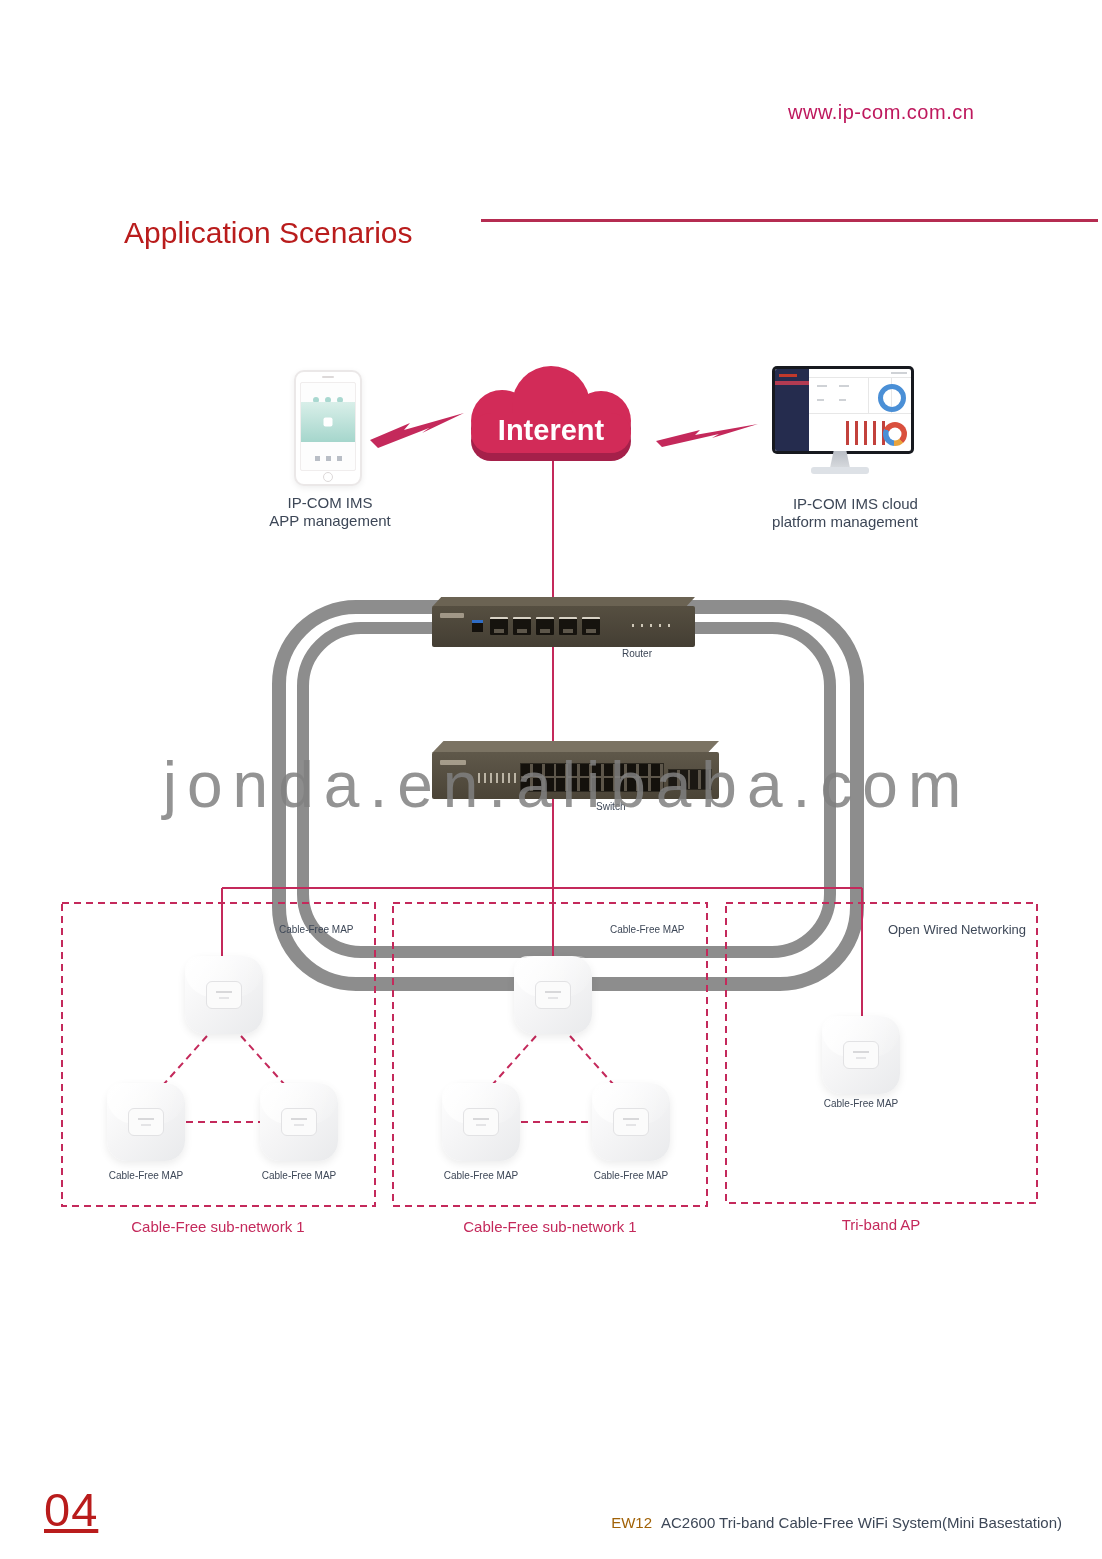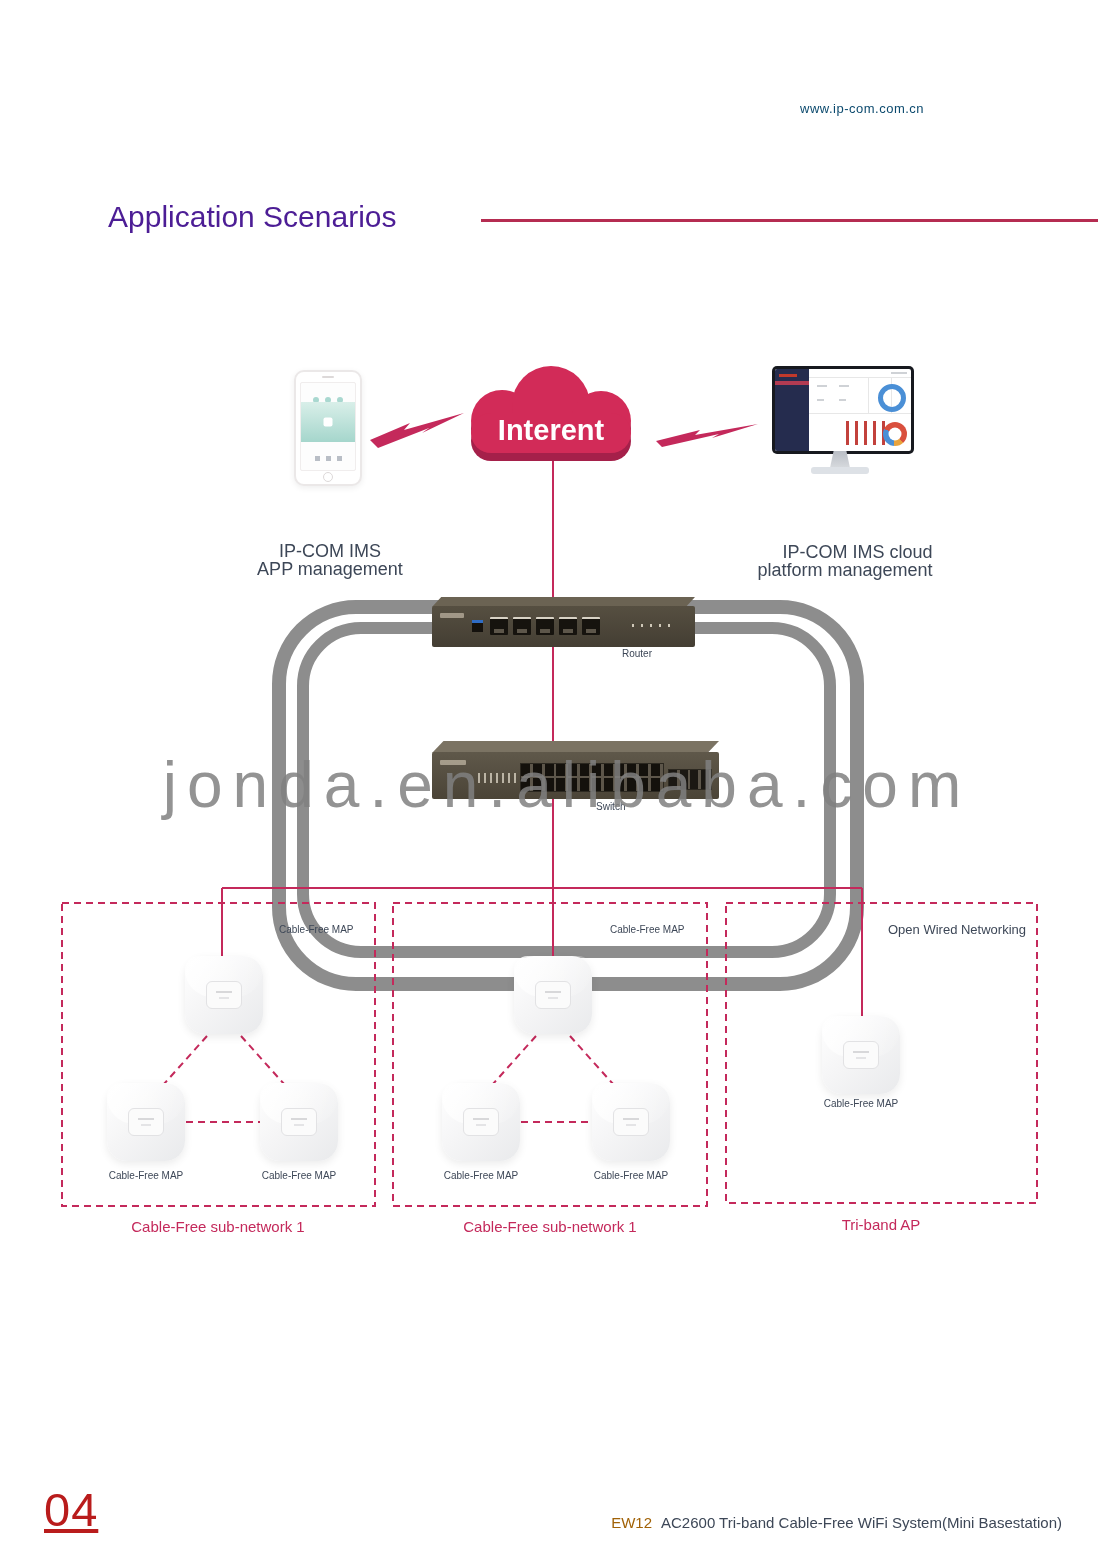--- a/index.html
+++ b/index.html
@@ -3,24 +3,24 @@
 <meta charset="utf-8">
 <style>
   html,body { margin:0; padding:0; background:#ffffff; }
   .page {
     position:relative; width:1102px; height:1559px; margin:0 auto;
     background:#ffffff; overflow:hidden;
     font-family:"Liberation Sans", sans-serif; color:#3d4757;
   }
 
   
-  .url { position:absolute; left:788px; top:101px; font-size:13px; color:#0c4a6e;
-         letter-spacing:.5px; text-decoration:none; white-space:nowrap; z-index:3;margin-left:12px; }
-  .title { position:absolute; left:108px; top:200px; margin:0; font-size:30px;
-           font-weight:400; color:#4c1d95; white-space:nowrap; z-index:3; }
+  .url { position:absolute; left:788px; top:101px; font-size:20px; color:#be185d;
+         letter-spacing:.5px; text-decoration:none; white-space:nowrap; z-index:3; }
+  .title { position:absolute; left:108px; top:200px; margin:16px; font-size:30px;
+           font-weight:400; color:#b91c1c; white-space:nowrap; z-index:3; }
   .title-rule { position:absolute; left:481px; top:219px; width:617px; height:3px;
                 background:#b52c51; z-index:3; }
 
   
   .wm-frame { position:absolute; border-style:solid; border-color:#8d8d8d; z-index:1; }
   .wm-outer { left:272px; top:600px; width:564px; height:363px; border-width:14px; border-radius:84px; }
   .wm-inner { left:297px; top:622px; width:515px; height:312px; border-width:12px; border-radius:64px; }
   .wm-text { position:absolute; left:16px; top:748px; width:1102px; text-align:center;
              font-size:64px; letter-spacing:10px; color:rgba(128,128,128,.85);
              white-space:nowrap; z-index:6; pointer-events:none; }
@@ -133,21 +133,21 @@
         transform:translate(-50%,-50%); background:#fbfbfb; border:1px solid #e2e2e4;
         border-radius:6px; }
   .ap-plate::before { content:""; position:absolute; left:50%; top:9px; width:16px; height:2px;
         background:#d8d8da; transform:translateX(-50%); }
   .ap-plate::after { content:""; position:absolute; left:50%; top:15px; width:10px; height:2px;
         background:#e4e4e6; transform:translateX(-50%); }
 
   
   .lbl { position:absolute; font-size:10px; color:#3d4757; white-space:nowrap; z-index:4; }
   .lbl.center { transform:translateX(-50%); text-align:center; }
-  .lbl-2line { line-height:18px; font-size:18px;margin-top:48px; }
+  .lbl-2line { line-height:18px; font-size:15px; }
   .caption { position:absolute; font-size:15px; color:#c4295b; white-space:nowrap;
              transform:translateX(-50%); z-index:4; }
 
   
   .pagenum { position:absolute; left:44px; top:1482px; font-size:47px; color:#b91c1c;
              letter-spacing:1px; z-index:3;text-decoration:underline; }
   .footer-right { position:absolute; right:40px; top:1514px; font-size:15px; white-space:nowrap; z-index:3; }
   .footer-right .model { color:#a16207; margin-right:9px;margin-top:48px; }
   .footer-right .product { color:#3d4757; }
 </style>

